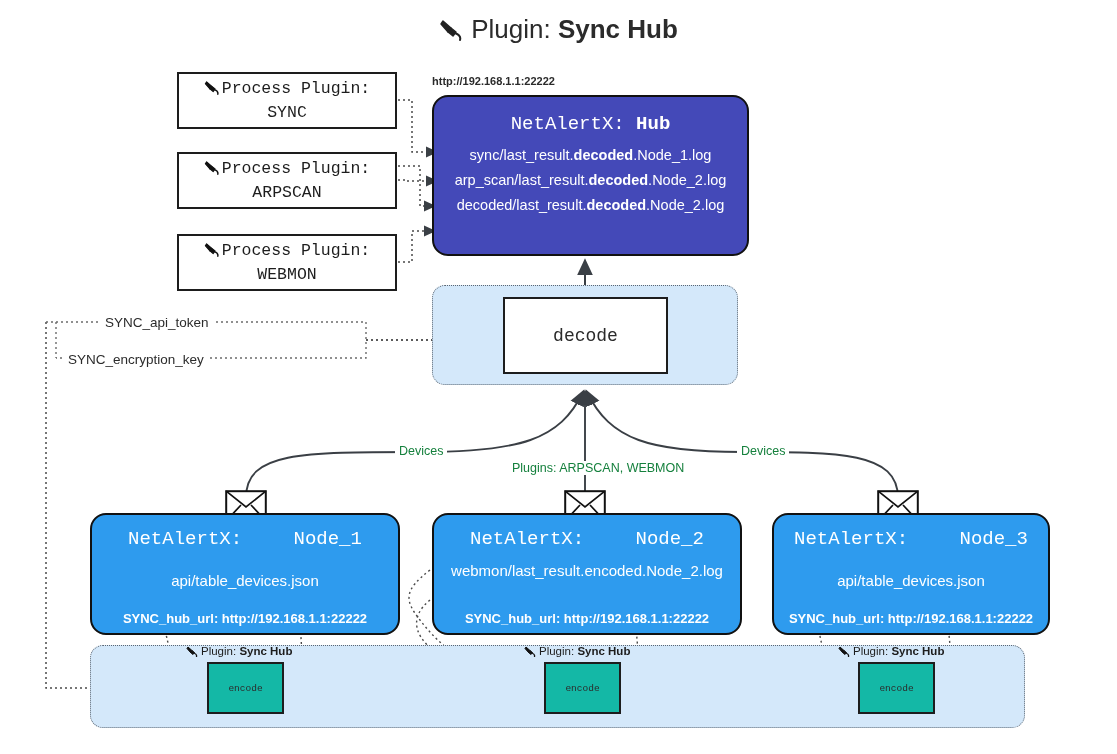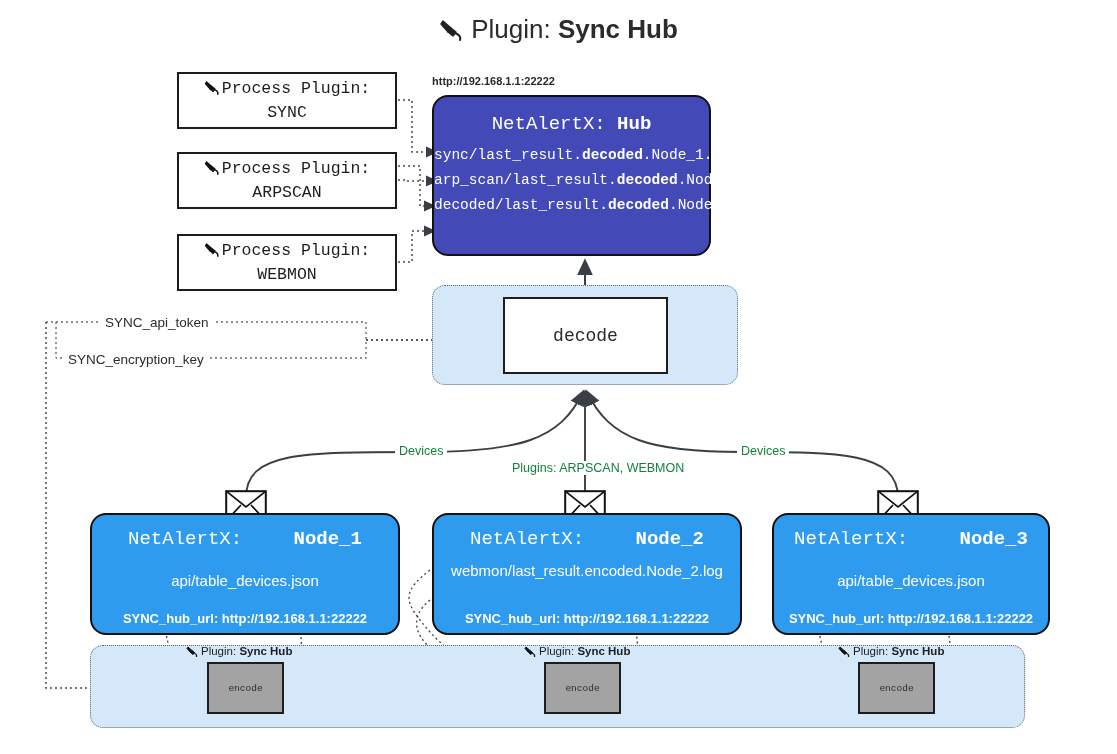--- a/index.html
+++ b/index.html
@@ -25,30 +25,30 @@
     width:220px;height:57px;border:2px solid #1d1d1d;background:#fff;
     font-family:"Liberation Mono","DejaVu Sans Mono",monospace;
     font-size:16.5px;color:#1d1d1d;line-height:1.28;
     display:flex;flex-direction:column;align-items:center;justify-content:center;
   }
   .pbox .l1{white-space:nowrap;}
   .pbox .l1 .plug{display:inline-block;vertical-align:-2px;margin-right:1px;}
 
   
   #hub{
-    left:432px;top:95px;width:279px;height:161px;
+    left:432px;top:95px;width:317px;height:161px;
     background:#4449b8;border:2.5px solid #111;border-radius:16px;
     color:#ffffff;
   }
   #hub .hub-title{
     font-family:"Liberation Mono","DejaVu Sans Mono",monospace;
     font-size:19px;text-align:center;margin-top:16px;letter-spacing:0px;
   }
   #hub .hub-title b{font-weight:bold;}
-  #hub .rows{margin-top:8px;font-family:Liberation Mono, monospace;}
+  #hub .rows{margin-top:8px;}
   #hub .row{
     font-size:14.5px;text-align:center;line-height:1.72;white-space:nowrap;
   }
   #hub .row b{font-weight:bold;}
   #huburl{
     left:432px;top:75px;width:306px;
     font-size:11px;color:#2b2b2b;font-weight:bold;
   }
 
   
@@ -80,40 +80,40 @@
   #lab-plugins{left:508px;top:461px;}
 
   
   .nbox{
     background:#2e9bee;border:2.5px solid #111;border-radius:16px;color:#fff;
   }
   .nbox .ntitle{
     font-family:"Liberation Mono","DejaVu Sans Mono",monospace;
     font-size:19px;text-align:center;margin-top:13px;
   }
-  .nbox .ntitle b{font-weight:bold;padding-left:40px;}
+  .nbox .ntitle b{font-weight:normal;padding-left:40px;}
   .nbox .nrow{font-size:15px;text-align:center;line-height:1.75;white-space:nowrap;}
   .nbox .nfoot{
     position:absolute;left:0;bottom:7px;width:100%;text-align:center;
     font-size:13px;font-weight:bold;white-space:nowrap;
   }
   #node1{left:90px;top:513px;width:310px;height:122px;}
   #node1 .nrow{margin-top:18px;}
   #node2{left:432px;top:513px;width:310px;height:122px;}
   #node2 .rows2{margin-top:8px;}
   #node3{left:772px;top:513px;width:278px;height:122px;}
   #node3 .nrow{margin-top:18px;}
 
   
   #band{
     left:90px;top:645px;width:935px;height:83px;
     background:#d4e8fa;border:1.6px dotted #5b6672;border-radius:13px;
   }
   .ebox{
-    width:77px;height:52px;background:#a3a3a3;border:2px solid #1d1d1d;
+    width:77px;height:52px;background:#14b8a6;border:2px solid #1d1d1d;
     display:flex;align-items:center;justify-content:center;
     font-family:"Liberation Mono","DejaVu Sans Mono",monospace;
     font-size:9.5px;color:#2b2b2b;
   }
   #enc1{left:207px;top:662px;}
   #enc2{left:544px;top:662px;}
   #enc3{left:858px;top:662px;}
   .ecap{
     font-size:11.5px;color:#1d1d1d;white-space:nowrap;
   }

